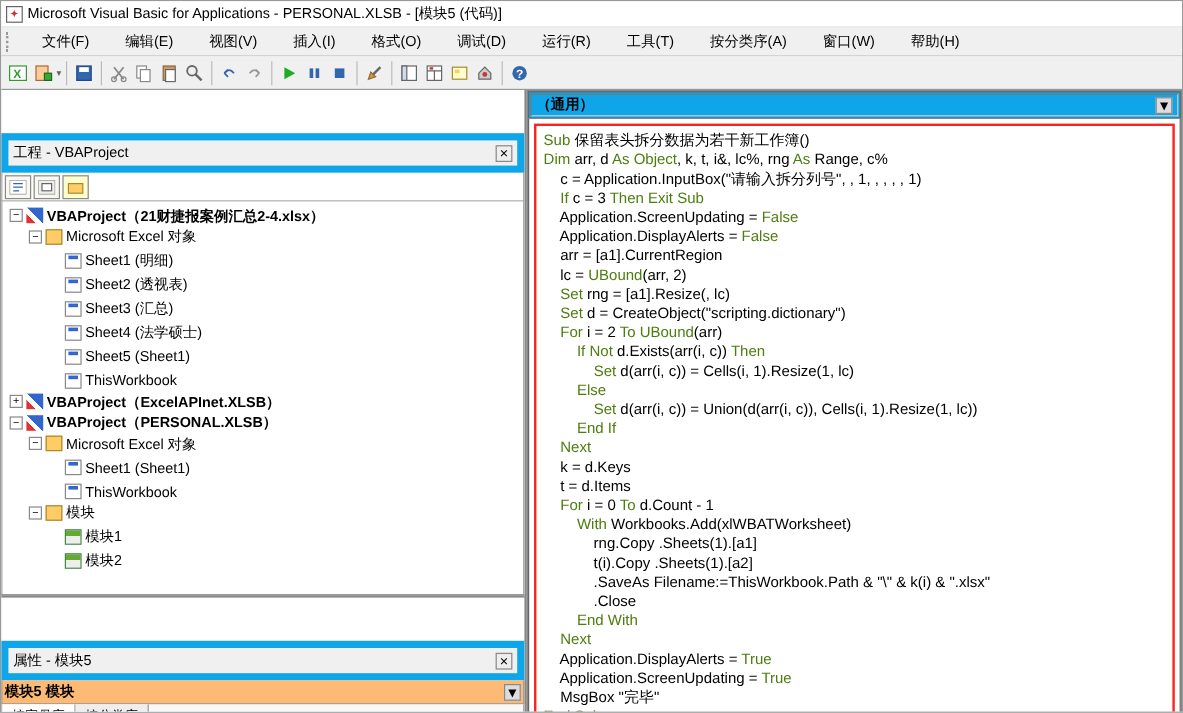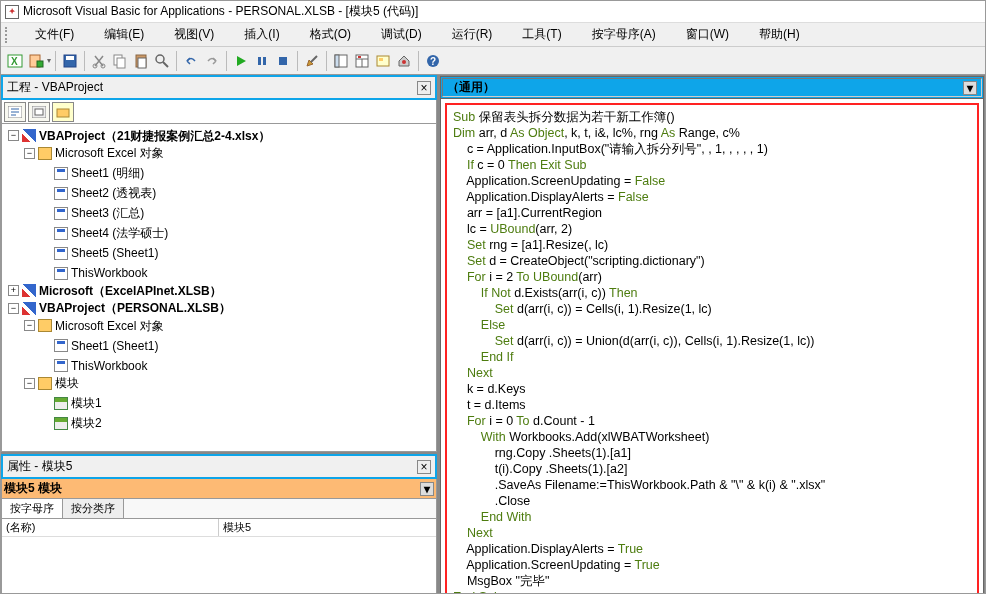--- a/index.html
+++ b/index.html
@@ -8,21 +8,21 @@
 .vb-icon { width: 14px; height: 14px; background: #fff; border: 1px solid #666; display: inline-flex; align-items: center; justify-content: center; font-size: 8px; font-weight: bold; color: #c33; }
 .menubar { height: 24px; display: flex; align-items: center; padding: 0 4px; gap: 14px; border-bottom: 1px solid #ccc; background: #f0f0f0; }
 .menu-left { width: 8px; height: 16px; border-left: 2px dotted #999; }
 .menu-item { padding: 2px 8px; cursor: default; }
 .toolbar { height: 28px; display: flex; align-items: center; padding: 0 4px; gap: 1px; background: #f0f0f0; border-bottom: 1px solid #999; }
 .tb-sep { width: 1px; height: 20px; background: #bbb; margin: 0 3px; }
 .tb-btn { width: 20px; height: 20px; display: inline-flex; align-items: center; justify-content: center; cursor: pointer; }
 svg { display: block; }
 .main { display: flex; height: calc(594px - 22px - 24px - 28px); }
 .left-col { width: 438px; display: flex; flex-direction: column; border-right: 2px solid #888; }
-.panel-header { background: #f0f0f0; border: 2px solid #0ea5e9; padding: 2px 4px; display: flex; align-items: center; justify-content: space-between; font-size: 12px; }
+.panel-header { background: #f0f0f0; border: 6px solid #0ea5e9; padding: 2px 4px; display: flex; align-items: center; justify-content: space-between; font-size: 12px; margin-top: 36px; }
 .panel-header .x { width: 14px; height: 14px; border: 1px solid #888; text-align: center; line-height: 12px; background: #eee; cursor: pointer; }
 .proj-tools { height: 24px; border: 1px solid #999; border-top: none; background: #fff; display: flex; align-items: center; padding: 2px; gap: 2px; }
 .proj-tools .tbx { width: 22px; height: 20px; border: 1px solid #888; background: #f8f8f0; display: inline-flex; align-items: center; justify-content: center; }
 .tree { flex: 0 0 auto; height: 328px; overflow: auto; border: 1px solid #999; border-top: none; background: #fff; padding: 2px; font-size: 12px; }
 .tree ul { list-style: none; padding-left: 16px; }
 .tree > ul { padding-left: 2px; }
 .tree li { white-space: nowrap; line-height: 16px; }
 .node { display: inline-flex; align-items: center; gap: 3px; padding: 0 2px; }
 .node .exp { width: 11px; height: 11px; border: 1px solid #888; display: inline-flex; align-items: center; justify-content: center; font-size: 9px; line-height: 9px; background: #fff; }
 .node .noexp { width: 11px; display: inline-block; }
@@ -60,21 +60,21 @@
 <div class="menubar">
   <span class="menu-left"></span>
   <span class="menu-item">文件(F)</span>
   <span class="menu-item">编辑(E)</span>
   <span class="menu-item">视图(V)</span>
   <span class="menu-item">插入(I)</span>
   <span class="menu-item">格式(O)</span>
   <span class="menu-item">调试(D)</span>
   <span class="menu-item">运行(R)</span>
   <span class="menu-item">工具(T)</span>
-  <span class="menu-item">按字母序(A)</span>
+  <span class="menu-item">按分类序(A)</span>
   <span class="menu-item">窗口(W)</span>
   <span class="menu-item">帮助(H)</span>
 </div>
 
 <div class="toolbar">
   <span class="tb-btn">
       <svg width="16" height="16">
         <rect x="1" y="2" width="14" height="12" fill="#fff" stroke="#393"></rect>
         <text x="4" y="12" font-size="10" fill="#393" font-weight="bold">X</text>
       </svg>
@@ -263,21 +263,21 @@
                       <span class="ic ic-sheet"></span>
                       <span>ThisWorkbook</span>
                     </span></li>
               </ul>
             </li>
           </ul>
         </li>
         <li><span class="node">
               <span class="exp">+</span>
               <span class="ic ic-proj"></span>
-              <b>Microsoft（ExcelAPInet.XLSB）</b>
+              <b>VBAProject（ExcelAPInet.XLSB）</b>
             </span></li>
         <li><span class="node">
               <span class="exp">−</span>
               <span class="ic ic-proj"></span>
               <b>VBAProject（PERSONAL.XLSB）</b>
             </span>
           <ul>
             <li><span class="node">
                   <span class="exp">−</span>
                   <span class="ic ic-folder"></span>
@@ -347,21 +347,21 @@
     <div class="code-top">
       <div class="code-combo">
         <span>（通用）</span>
           <span class="dd">▾</span>
       </div>
     </div>
     <div class="code-area-wrap">
       <div class="code-area"><span class="kw">Sub</span><span> 保留表头拆分数据为若干新工作簿()</span>
 <span class="kw">Dim</span><span> arr, d </span><span class="kw">As Object</span><span>, k, t, i&amp;, lc%, rng </span><span class="kw">As</span><span> Range, c%</span>
 <span>    c = Application.InputBox("请输入拆分列号", , 1, , , , , 1)</span>
-<span>    </span><span class="kw">If</span><span> c = 0 </span><span class="kw">Then Exit Sub</span>
+<span>    </span><span class="kw">If</span><span> c = 3 </span><span class="kw">Then Exit Sub</span>
 <span>    Application.ScreenUpdating = </span><span class="kw">False</span>
 <span>    Application.DisplayAlerts = </span><span class="kw">False</span>
 <span>    arr = [a1].CurrentRegion</span>
 <span>    lc = </span><span class="kw">UBound</span><span>(arr, 2)</span>
 <span>    </span><span class="kw">Set</span><span> rng = [a1].Resize(, lc)</span>
 <span>    </span><span class="kw">Set</span><span> d = CreateObject("scripting.dictionary")</span>
 <span>    </span><span class="kw">For</span><span> i = 2 </span><span class="kw">To UBound</span><span>(arr)</span>
 <span>        </span><span class="kw">If Not</span><span> d.Exists(arr(i, c)) </span><span class="kw">Then</span>
 <span>            </span><span class="kw">Set</span><span> d(arr(i, c)) = Cells(i, 1).Resize(1, lc)</span>
 <span>        </span><span class="kw">Else</span>

